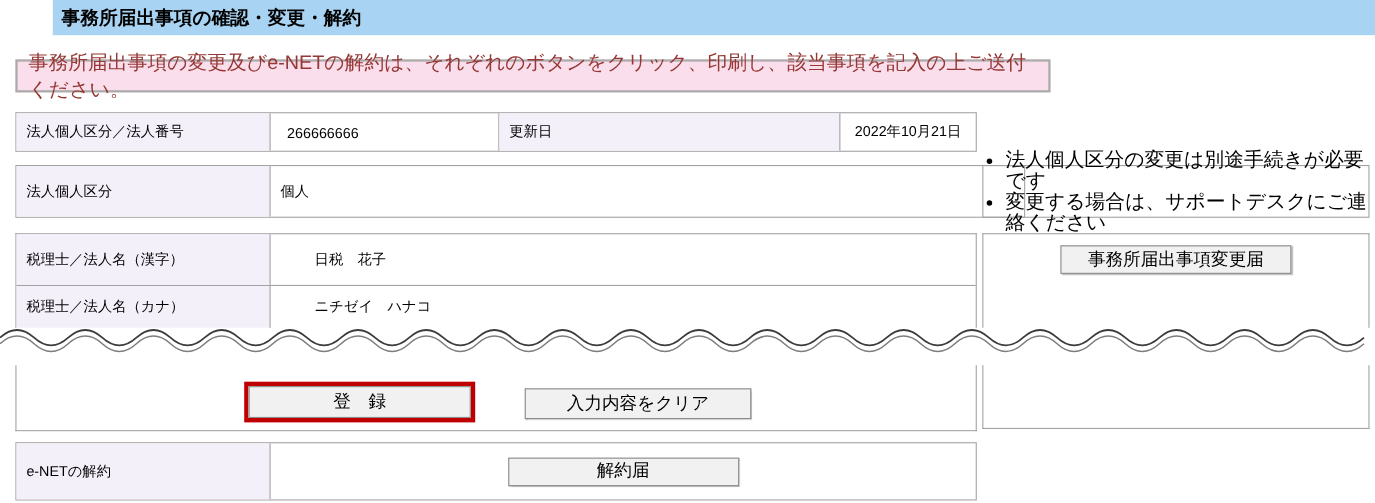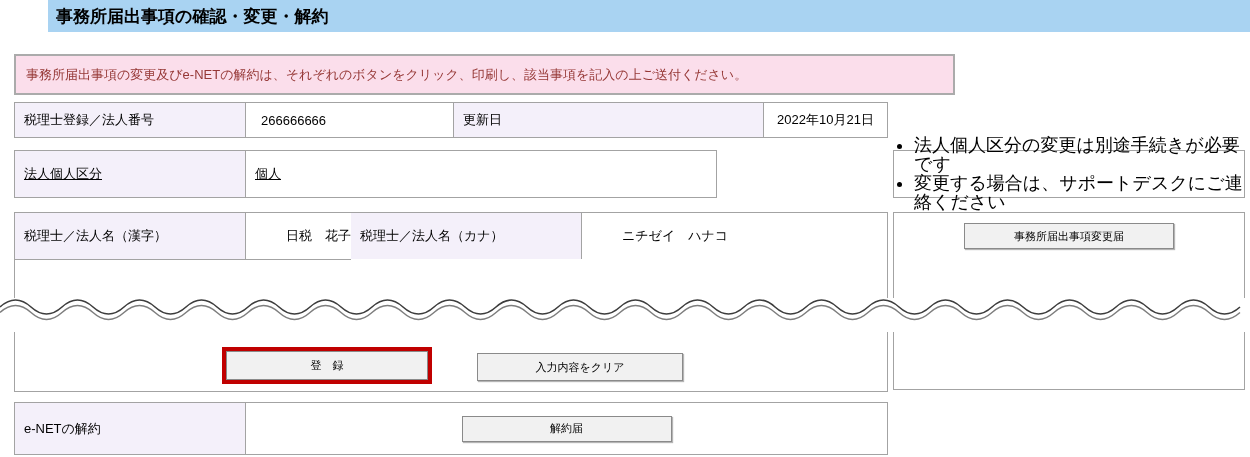--- a/index.html
+++ b/index.html
@@ -16,70 +16,70 @@
   body{font-family:"Liberation Sans","DejaVu Sans",sans-serif;color:#000;}
   #screen{position:relative;width:1250px;height:457px;background:#fff;overflow:hidden;}
 
   .abs{position:absolute;box-sizing:border-box;}
 
   
   .page-header{left:0;top:0;width:1250px;height:32px;background:var(--header_bg);
     display:flex;align-items:center;padding-left:8px;font-size:17px;font-weight:bold;margin-left:48px;}
 
   
-  .notice{left:14px;top:54px;width:941px;height:41px;background:var(--notice_bg);
-    border:2px solid #ababab;color:var(--notice_text);font-size:13px;
+  .notice{left:14px;top:54px;width:941px;height:30px;background:var(--notice_bg);
+    border:2px solid #ababab;color:var(--notice_text);font-size:18px;
     display:flex;align-items:center;padding:0 10px;}
 
   
   .tbl{border:1px solid var(--border_gray);display:flex;background:#fff;}
   .row{display:flex;flex:1;}
   .cell{display:flex;align-items:center;padding-left:9px;font-size:13px;box-sizing:border-box;
     border-right:1px solid var(--border_gray);}
   .cell:last-child{border-right:none;}
   .cell.lbl{background:var(--label_cell_bg);}
   .cell.centered{justify-content:center;padding-left:0;}
 
   
   .t1{left:14px;top:102px;width:874px;height:36px;}
   .t1 .c1{width:231px;}
   .t1 .c2{width:208px;padding-left:15px;}
   .t1 .c3{width:310px;}
   .t1 .c4{flex:1;}
 
   
-  .t2{left:14px;top:150px;width:703px;height:48px;text-decoration:underline;}
+  .t2{left:14px;top:150px;width:918px;height:48px;}
   .t2 .c1{width:231px;}
   .t2 .c2{flex:1;}
   .info-box{left:893px;top:150px;width:352px;height:48px;border:1px solid var(--border_gray);
     font-size:18px;display:flex;align-items:center;}
   .info-box ul{margin:0;padding-left:20px;line-height:19px;}
 
   
   .t3{left:14px;top:212px;width:874px;height:86px;border:1px solid var(--border_gray);
-    border-bottom:none;display:flex;flex-direction:row;background:#fff;}
+    border-bottom:none;display:flex;flex-direction:column;background:#fff;}
   .t3 .row{height:46px;border-bottom:1px solid var(--border_gray);flex:none;}
   .t3 .row:last-child{border-bottom:none;flex:1;}
   .t3 .c1{width:231px;}
   .t3 .c2{flex:1;padding-left:40px;}
   .side-box-top{left:893px;top:212px;width:352px;height:86px;border:1px solid var(--border_gray);
     border-bottom:none;display:flex;justify-content:center;align-items:flex-start;padding-top:10px;}
 
   
   .wave{left:0;top:296px;width:1250px;height:40px;pointer-events:none;}
 
   
   .t3-bottom{left:14px;top:332px;width:874px;height:60px;border:1px solid var(--border_gray);
     border-top:none;background:#fff;}
   .side-box-bottom{left:893px;top:332px;width:352px;height:58px;border:1px solid var(--border_gray);
     border-top:none;background:#fff;}
 
   
   .btn{background:var(--button_bg);border:1px solid var(--button_border);
-    font-size:11px;font-family:Liberation Serif, serif;color:#000;display:flex;align-items:center;justify-content:center;
+    font-size:16px;font-family:Liberation Serif, serif;color:#000;display:flex;align-items:center;justify-content:center;
     box-shadow:1px 1px 1px #b5b5b5;cursor:pointer;}
   .change-btn{width:210px;height:26px;}
   .highlight-box{left:222px;top:347px;width:210px;height:37px;border:4px solid var(--highlight_red);
     display:flex;}
   .register-btn{flex:1;box-shadow:none;}
   .clear-btn{left:477px;top:353px;width:206px;height:28px;}
   .cancel-btn{width:210px;height:26px;}
 
   
   .t4{left:14px;top:402px;width:874px;height:53px;}
@@ -93,21 +93,21 @@
 
   <div class="abs page-header">
     <span>事務所届出事項の確認・変更・解約</span>
   </div>
 
   <div class="abs notice">
     <span>事務所届出事項の変更及びe-NETの解約は、それぞれのボタンをクリック、印刷し、該当事項を記入の上ご送付ください。</span>
   </div>
 
   <div class="abs tbl t1">
-    <div class="cell lbl c1">税理士登録／法人番号</div>
+    <div class="cell lbl c1">法人個人区分／法人番号</div>
     <div class="cell c2">266666666</div>
     <div class="cell lbl c3">更新日</div>
     <div class="cell centered c4">2022年10月21日</div>
   </div>
 
   <div class="abs tbl t2">
     <div class="cell lbl c1">法人個人区分</div>
     <div class="cell c2">個人</div>
   </div>
   <div class="abs info-box">

